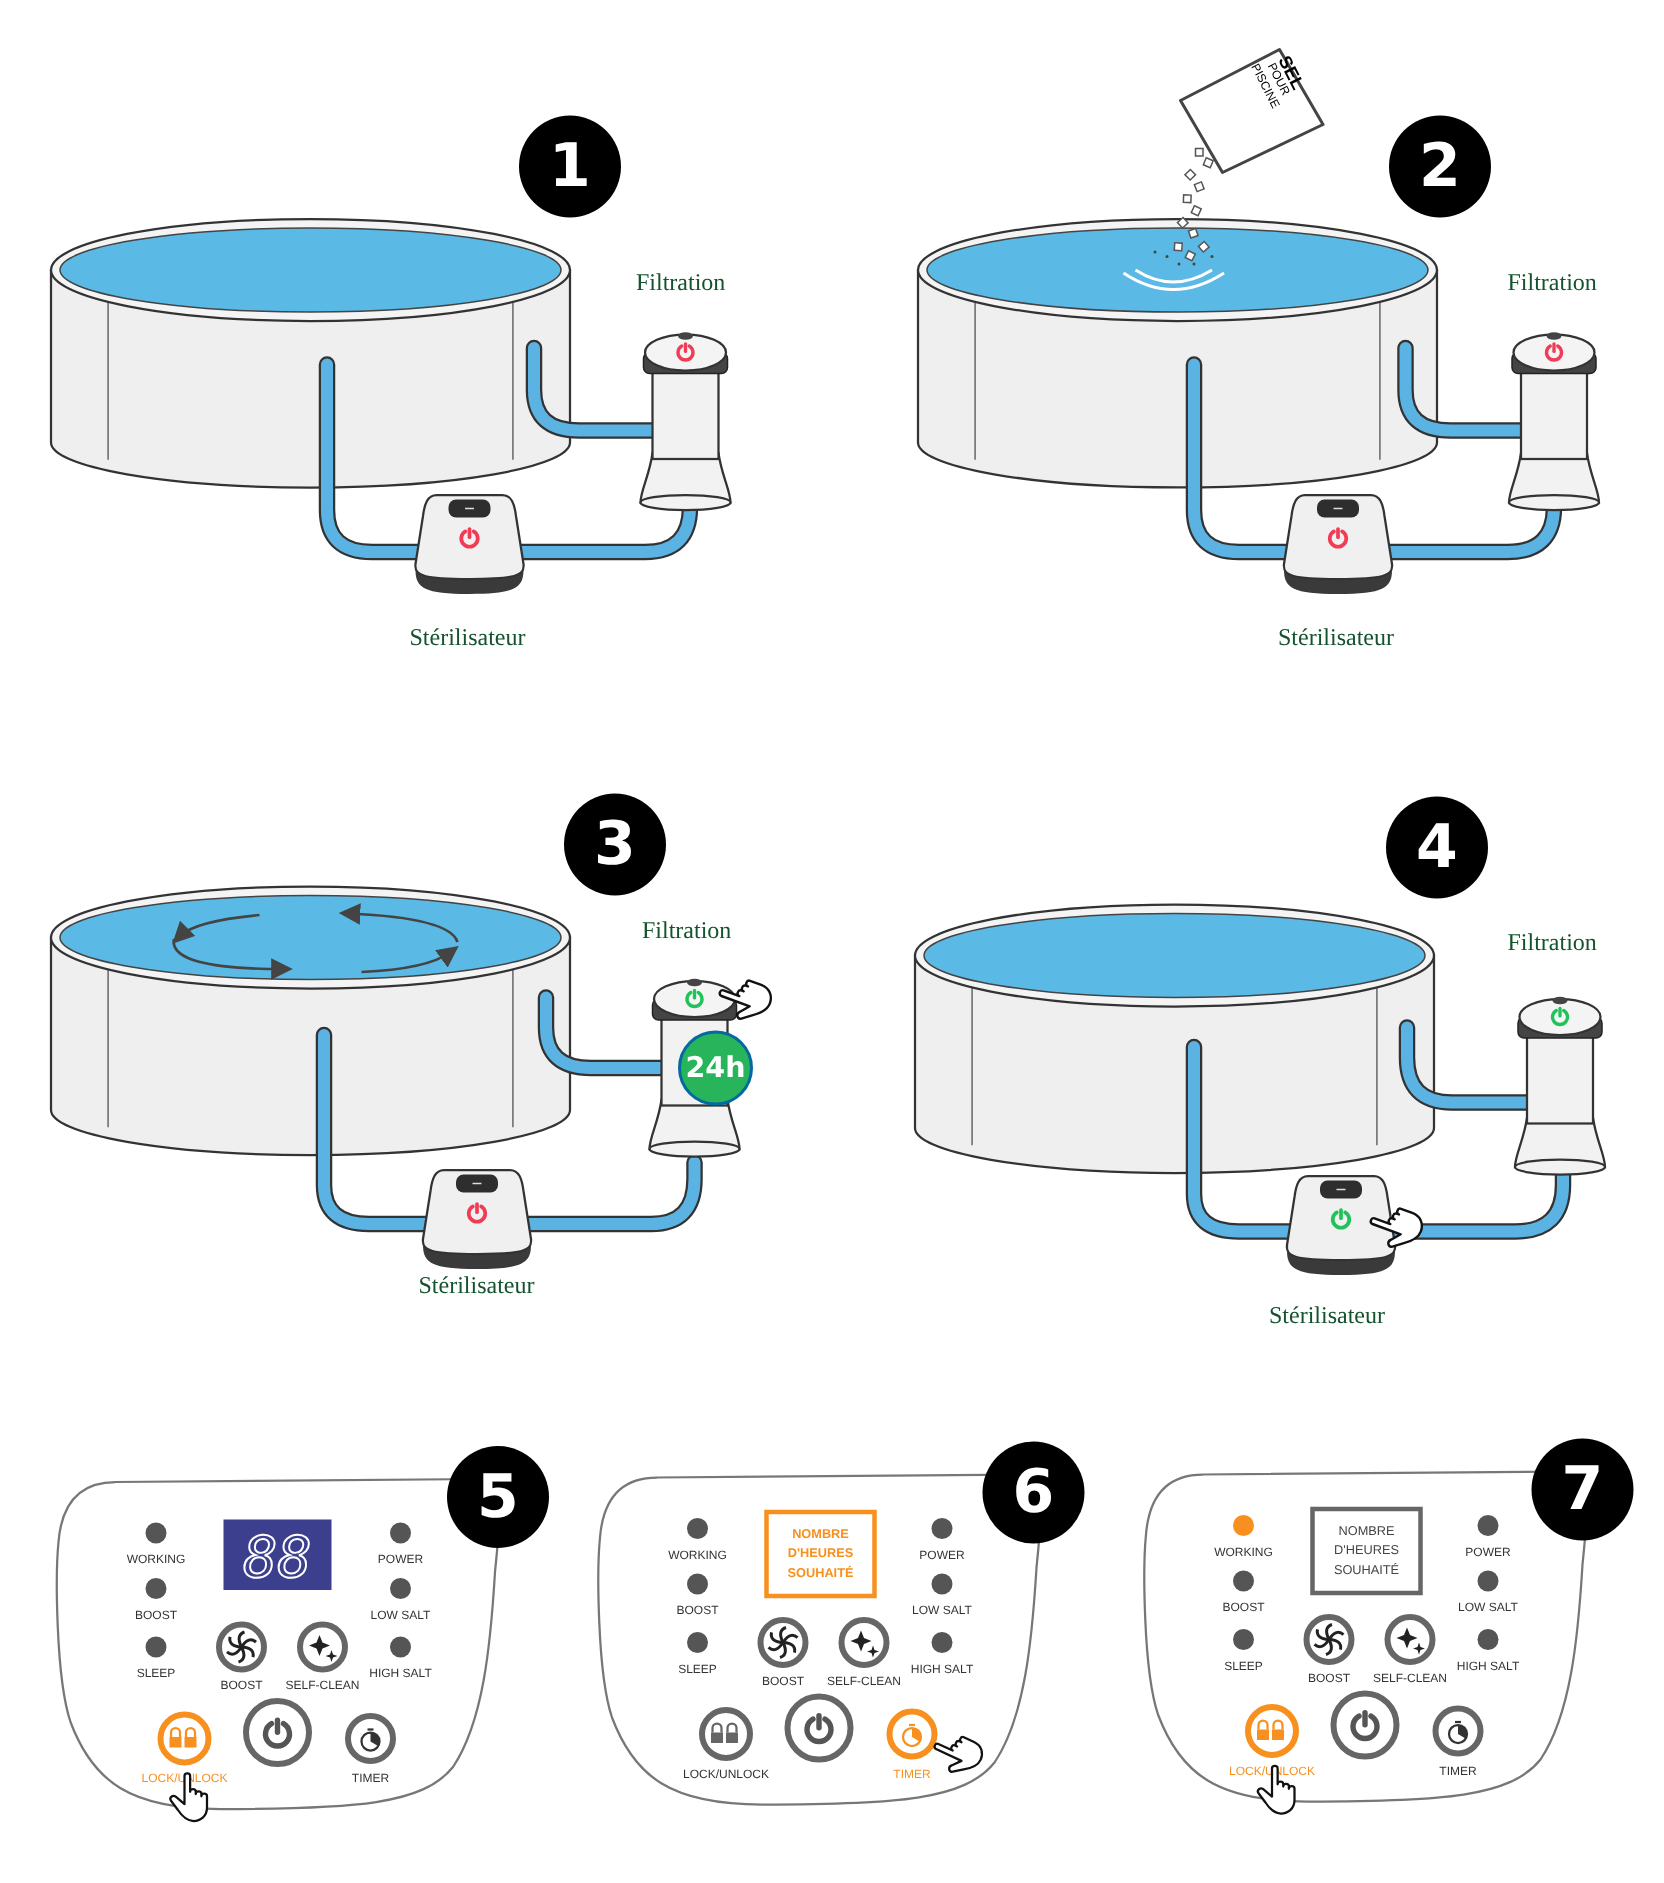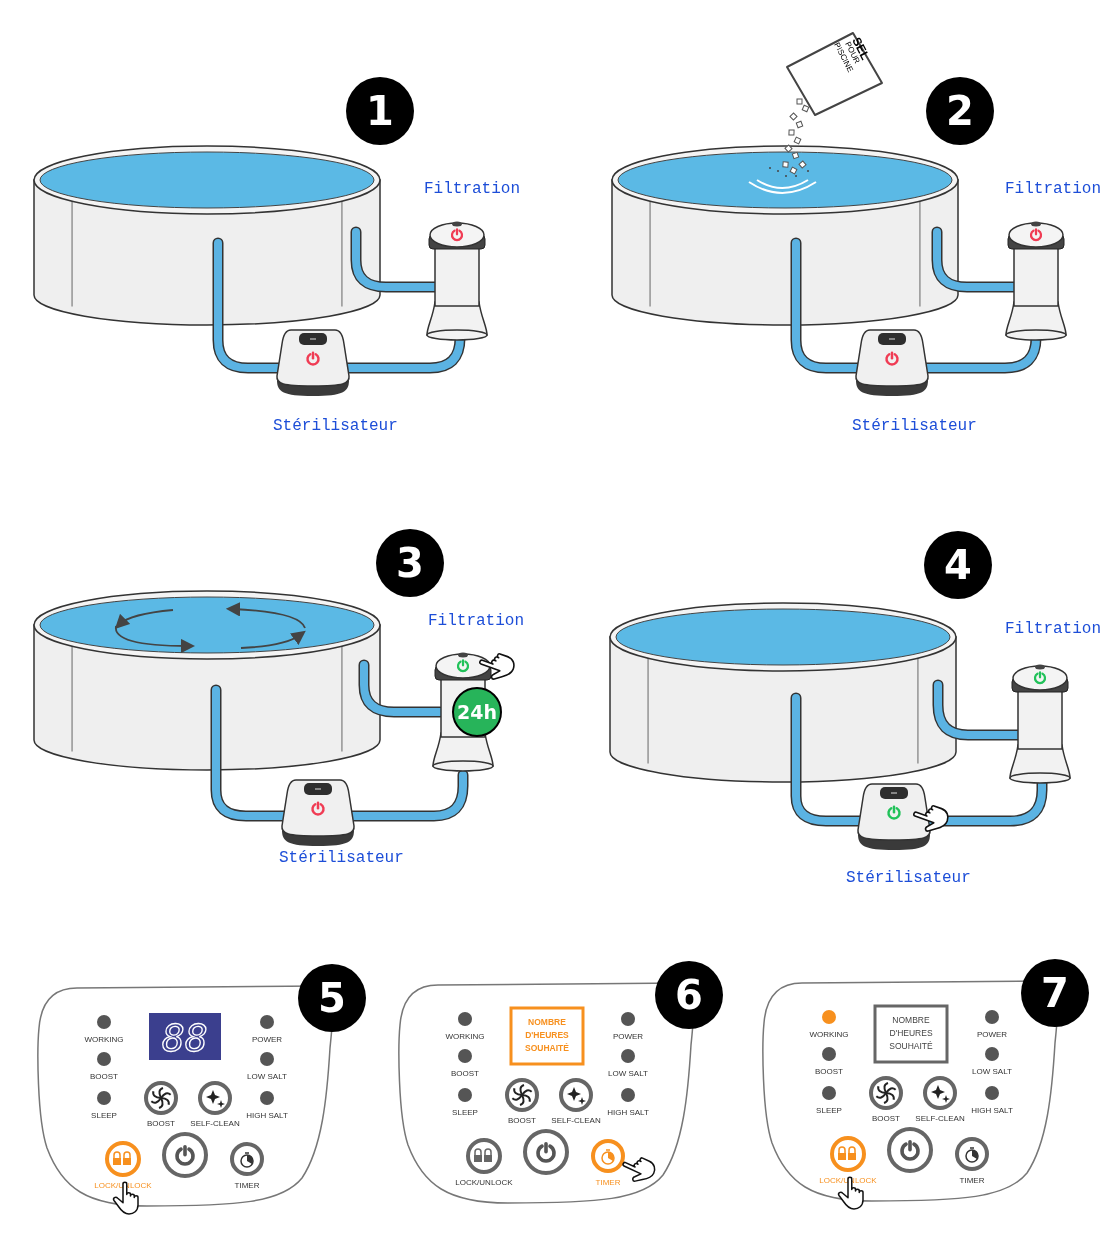--- a/index.html
+++ b/index.html
@@ -1,18 +1,18 @@
 <!DOCTYPE html>
 <html><head>
 <meta charset="utf-8">
 <style>
   html,body{margin:0;padding:0;background:#fff;}
   body{width:1109px;height:1255px;position:relative;overflow:hidden;font-family:"DejaVu Sans","Liberation Sans",sans-serif;}
   .abs{position:absolute;}
-  .lbl{position:absolute;font-size:16px;color:#1d4ed8;font-family:Liberation Mono, monospace;white-space:nowrap;}
+  .lbl{position:absolute;font-size:16px;color:#14532d;font-family:Liberation Serif, serif;white-space:nowrap;}
   .num{position:absolute;width:68px;height:68px;border-radius:50%;background:#000;color:#fff;font:bold 40px "DejaVu Sans",sans-serif;display:flex;align-items:center;justify-content:center;}
   .panel-txt{font-family:"Liberation Sans",sans-serif;font-size:8px;fill:#333;}
   svg{position:absolute;left:0;top:0;}
 </style>
 </head>
 <body>
 
 <svg id="scene" width="1109" height="1255" viewBox="0 0 1109 1255">
     <g>
       <g>
@@ -390,15 +390,15 @@
 <div class="lbl" style="left:279px;top:849px;">Stérilisateur</div>
 <div class="lbl" style="left:1005px;top:620px;">Filtration</div>
 <div class="lbl" style="left:846px;top:869px;">Stérilisateur</div>
 
 <div class="abs" style="left:822px;top:38px;width:60px;transform:rotate(63deg);transform-origin:center;text-align:center;line-height:10px;font-family:'Liberation Sans',sans-serif;">
   <div style="font-weight:bold;font-size:12px;">SEL</div>
   <div style="font-size:8px;">POUR</div>
   <div style="font-size:8px;">PISCINE</div>
 </div>
 
-<div class="abs" style="left:452px;top:687px;width:50px;height:50px;border-radius:50%;background:#27b45a;border:2px solid #000000;color:#fff;font:bold 19px 'DejaVu Sans',sans-serif;display:flex;align-items:center;justify-content:center;box-sizing:border-box;">24h</div>
+<div class="abs" style="left:452px;top:687px;width:50px;height:50px;border-radius:50%;background:#27b45a;border:2px solid #0369a1;color:#fff;font:bold 19px 'DejaVu Sans',sans-serif;display:flex;align-items:center;justify-content:center;box-sizing:border-box;">24h</div>
 
 <div id="panels"></div>
 
 </body></html>

